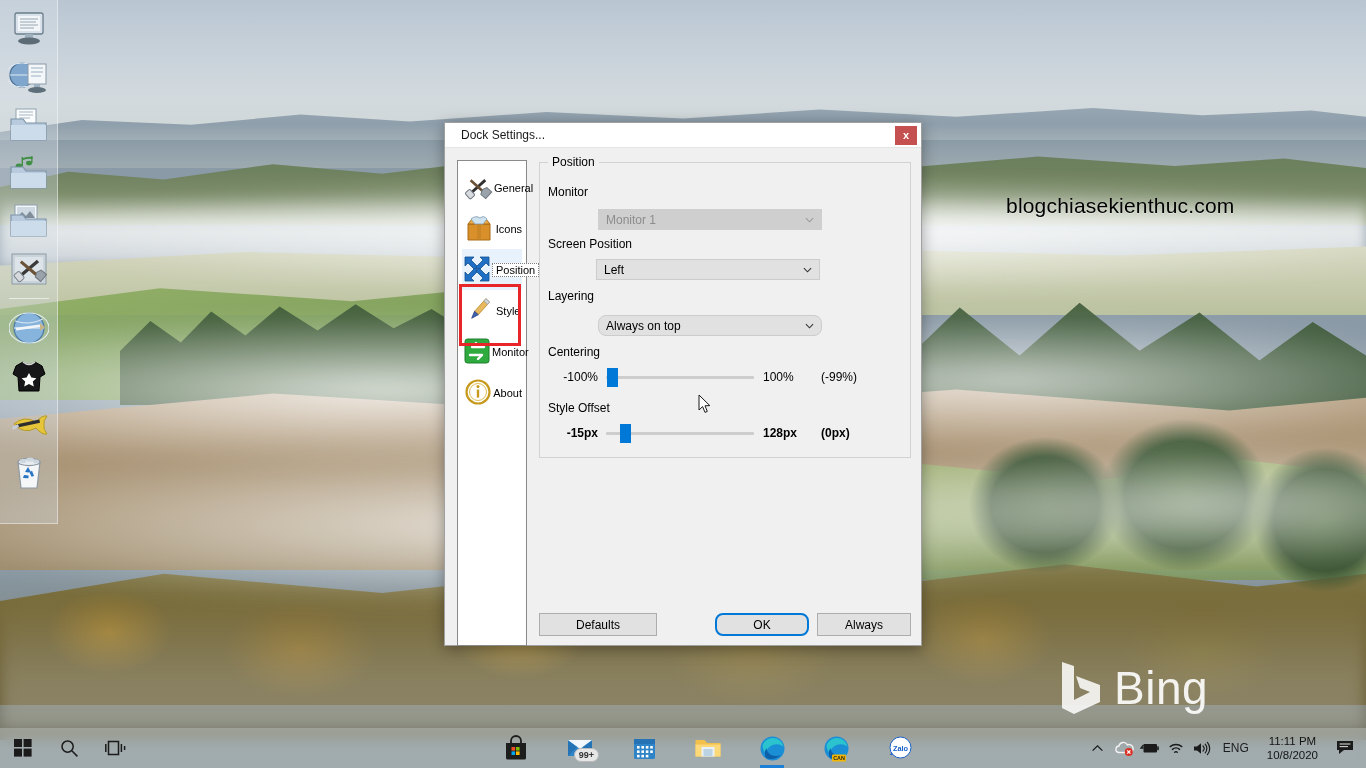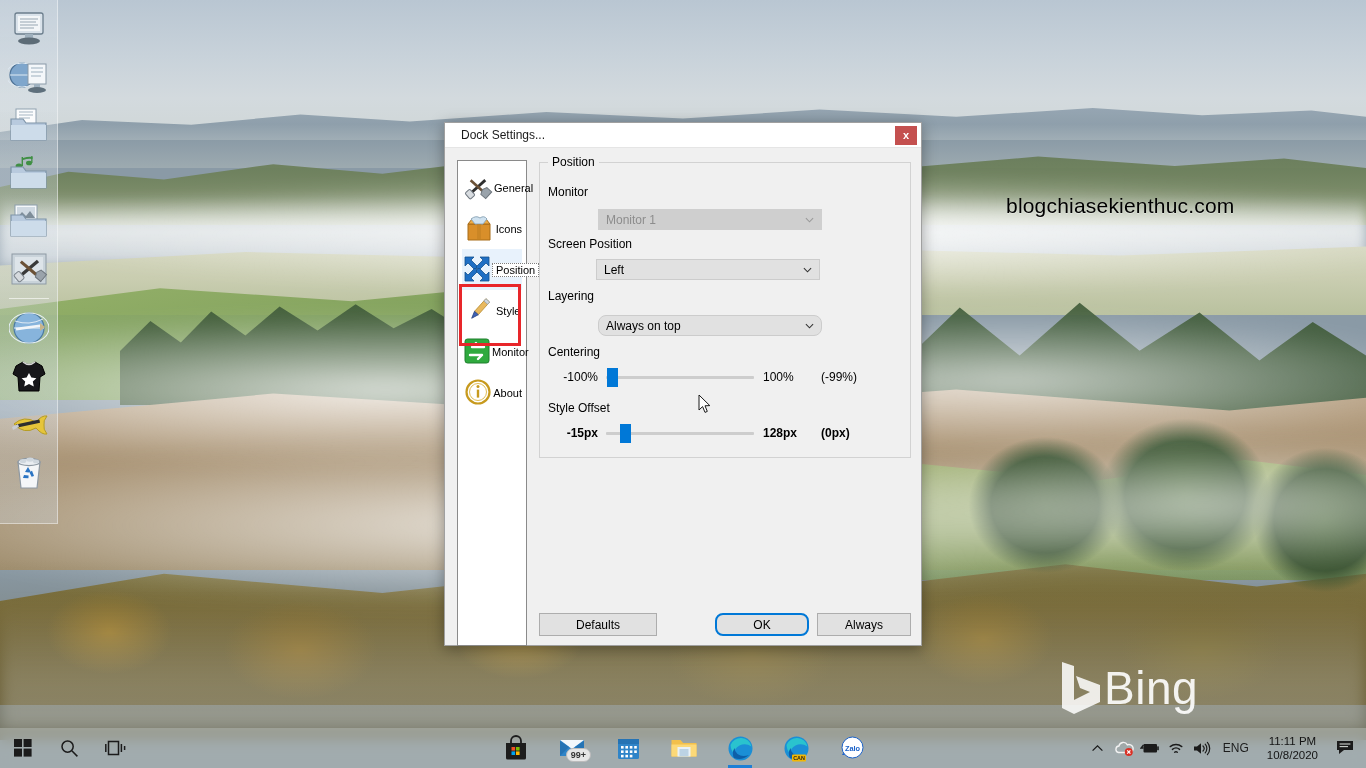--- a/index.html
+++ b/index.html
@@ -113,21 +113,21 @@
     filter:blur(9px);
   }
   .mist-low {
     left:0; right:0; top:600px; height:130px;
     background:linear-gradient(180deg,rgba(255,255,255,0) 0%,rgba(236,238,234,.25) 60%,rgba(220,224,218,.35) 100%);
     filter:blur(8px);
   }
 
   .bing-logo {
     position:absolute; left:1060px; top:660px;
-    display:flex; align-items:center; 
+    display:flex; align-items:center; gap:10px;
     color:rgba(255,255,255,.88);
   }
   .bing-mark { width:44px; height:56px; }
   .bing-text { font-size:46px; font-weight:300; letter-spacing:.5px; line-height:1;
                color:rgba(255,255,255,.9); }
 
   .watermark {
     position:absolute; left:1006px; top:194px;
     font-size:21px; color:#000000; letter-spacing:.2px;
     text-shadow:0 1px 1px rgba(255,255,255,.45);
@@ -235,21 +235,21 @@
     position:absolute; left:0; bottom:0; width:1366px; height:40px;
     background:rgba(180,186,180,.55);
     backdrop-filter:blur(6px);
     display:flex; align-items:center;
   }
   .tb-left { display:flex; align-items:center; }
   .tb-btn {
     width:46px; height:40px; display:flex; align-items:center; justify-content:center;
     cursor:pointer;
   }
-  .tb-apps { display:flex; align-items:center; margin-left:354px; gap:8px; }
+  .tb-apps { display:flex; align-items:center; margin-left:354px; gap:16px; }
   .tb-app {
     width:48px; height:40px; display:flex; align-items:center; justify-content:center;
     position:relative; cursor:pointer;
   }
   .tb-app .badge {
     position:absolute; right:5px; bottom:6px; background:#e6e6e6; color:#333;
     border-radius:9px; font-size:9px; padding:1px 4px; border:1px solid #bbb;
     font-weight:bold;
   }
   .tb-app .underline {

